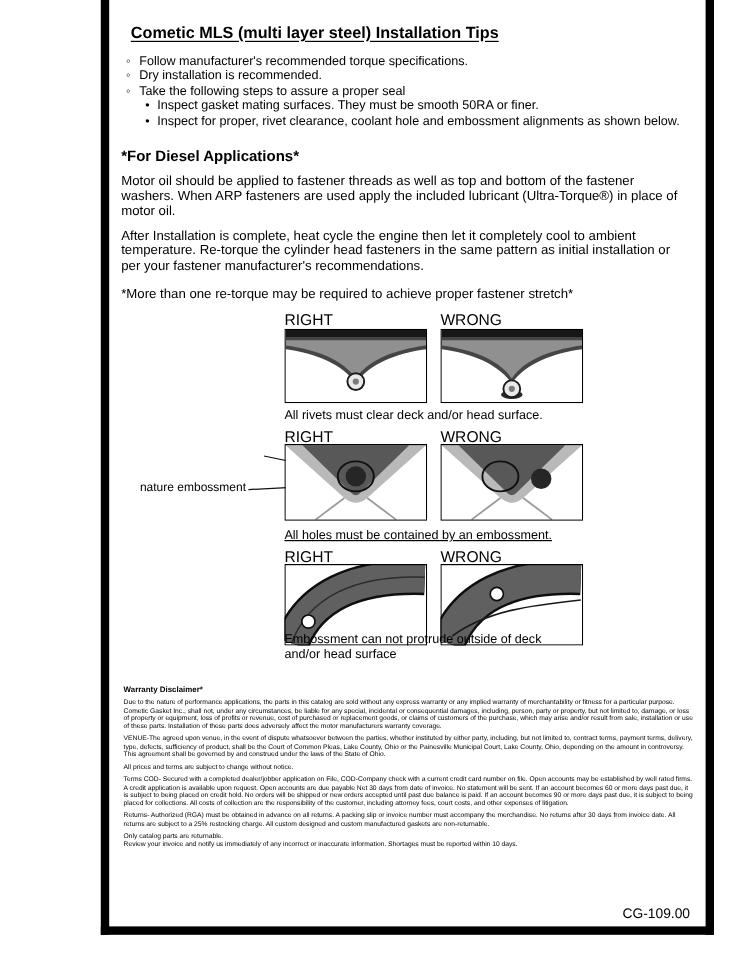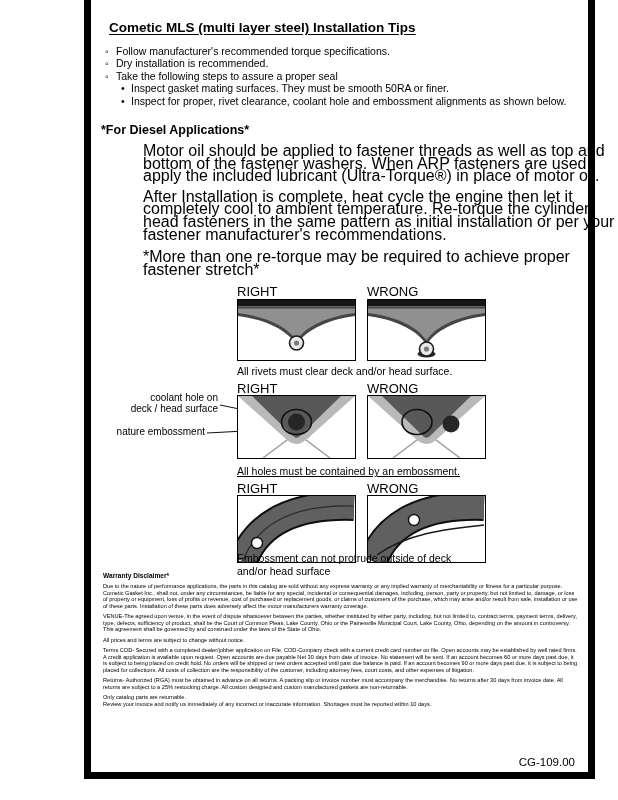--- a/index.html
+++ b/index.html
@@ -19,21 +19,21 @@
   .title {
     font-size:13.5px; font-weight:bold; margin:6px 0 10px 8px;
     text-decoration:underline; text-underline-offset:2px;
   }
   .bullet-row { display:flex; font-size:10.5px; line-height:12.4px; margin-left:4px; }
   .bullet-row .glyph { flex:none; width:11px; text-align:left; }
   .bullet-row.sub { margin-left:20px; }
   .bullet-row.sub .glyph { width:10px; }
 
   .diesel-h { font-size:12.5px; font-weight:bold; margin-top:16px; }
-  .body { font-size:16px; line-height:12.6px; margin-top:8px; width:474px;margin-left:42px; }
+  .body { font-size:11px; line-height:12.6px; margin-top:8px; width:474px; }
   .note { margin-top:10px; }
 
   .diagrams { position:relative; height:318px; margin-top:8px; width:478px; }
   .dlabel { position:absolute; width:119px; text-align:left; font-size:13px; }
   .dimg { position:absolute; }
   .dcap { position:absolute; font-size:10.5px; line-height:12.2px; }
   .ann { position:absolute; font-size:10px; line-height:10.6px; text-align:right; }
   .ann-lines { position:absolute; left:0; top:0; pointer-events:none; }
 
   .warranty { position:absolute; top:558px; left:2px; width:476px; }
@@ -104,24 +104,20 @@
       <circle cx="59.5" cy="50" r="7" fill="#e9e9e9" stroke="#1c1c1c" stroke-width="1.6"></circle>
       <circle cx="59.5" cy="50" r="2.6" fill="#7a7a7a"></circle>
       <rect x="0.5" y="0.5" width="118" height="61" fill="none" stroke="#000"></rect>
     </svg>
 
     <div class="dcap" style="left:136px; top:81px;">All rivets must clear deck and/or head surface.</div>
 
     <div class="dlabel" style="left:136px; top:97px;">RIGHT</div>
     <div class="dlabel" style="left:266px; top:97px;">WRONG</div>
 
-    <div class="ann" style="left:0; top:109px; width:117px;">
-      <div>coolant hole on</div>
-      <div>deck / head surface</div>
-    </div>
     <div class="ann" style="left:0; top:143px; width:104px;">nature embossment</div>
     <svg class="ann-lines" width="478" height="318">
       <line x1="119" y1="121" x2="182" y2="134" stroke="#111" stroke-width="1"></line>
       <line x1="106" y1="149" x2="181" y2="145" stroke="#111" stroke-width="1"></line>
     </svg>
 
     <svg class="dimg" style="left:136px; top:111px;" width="119" height="64">
       <rect x="1" y="1" width="117" height="62" fill="#ffffff"></rect>
       <path d="M1,1 H118 L69,45 Q59.5,53 50,45 Z" fill="#b9b9b9"></path>
       <path d="M15,1 H104 L63,41 Q59.5,44.5 56,41 Z" fill="#585858"></path>

